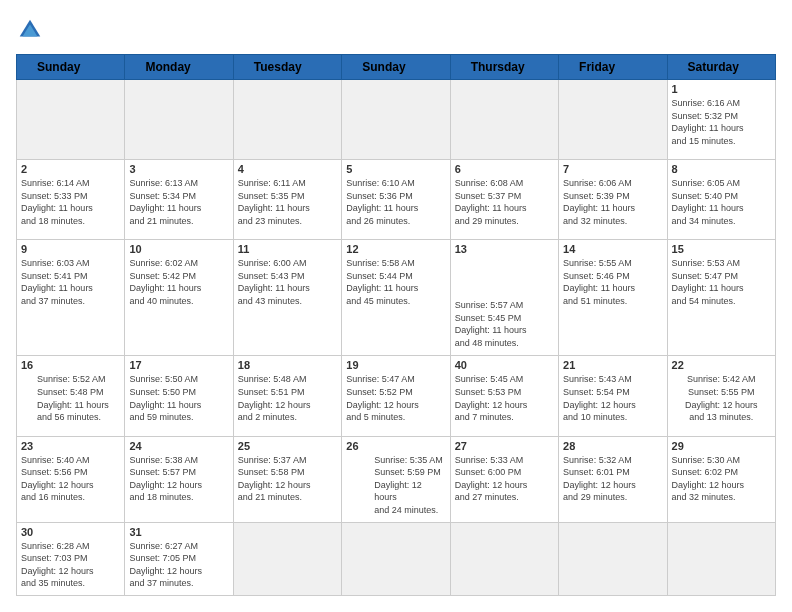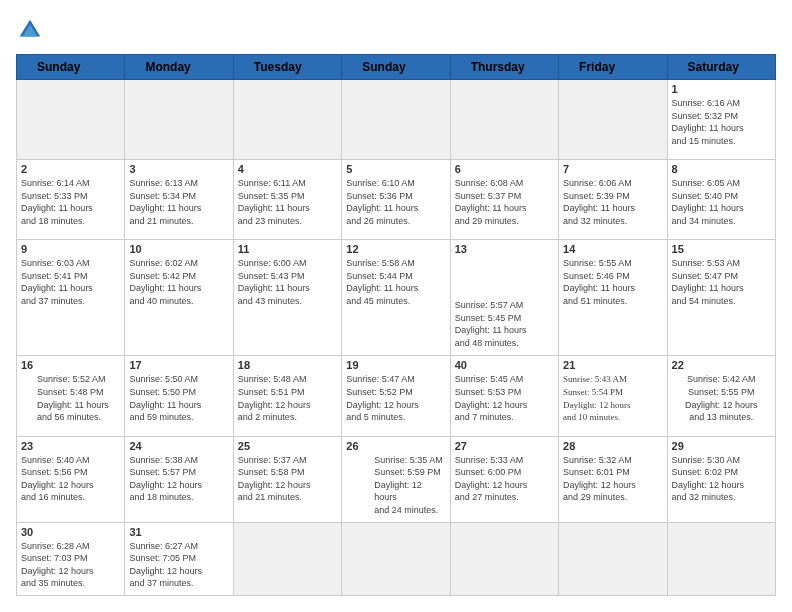--- a/index.html
+++ b/index.html
@@ -270,21 +270,21 @@
           </td>
           <td>
             <span class="day-number">40</span>
             <div class="day-info" style="white-space: pre-line;">Sunrise: 5:45 AM
 Sunset: 5:53 PM
 Daylight: 12 hours
 and 7 minutes.</div>
           </td>
           <td>
             <span class="day-number">21</span>
-            <div class="day-info" style="white-space: pre-line; font-family: Liberation Serif, serif;">Sunrise: 5:43 AM
+            <div class="day-info" style="white-space: pre-line;">Sunrise: 5:43 AM
 Sunset: 5:54 PM
 Daylight: 12 hours
 and 10 minutes.</div>
           </td>
           <td>
             <span class="day-number">22</span>
             <div class="day-info" style="white-space: pre-line; text-align: center;">Sunrise: 5:42 AM
 Sunset: 5:55 PM
 Daylight: 12 hours
 and 13 minutes.</div>

